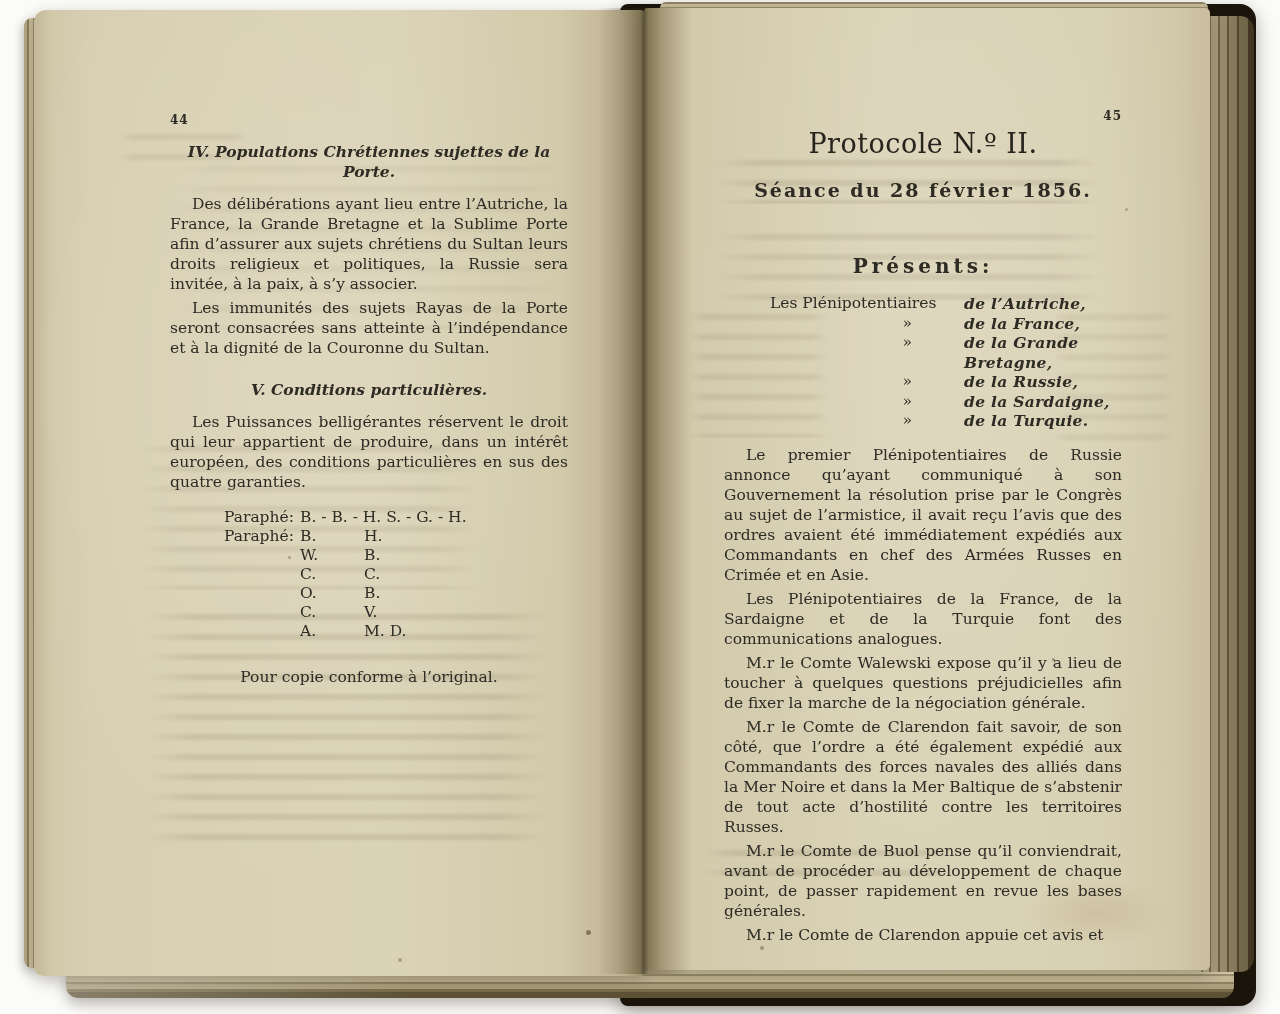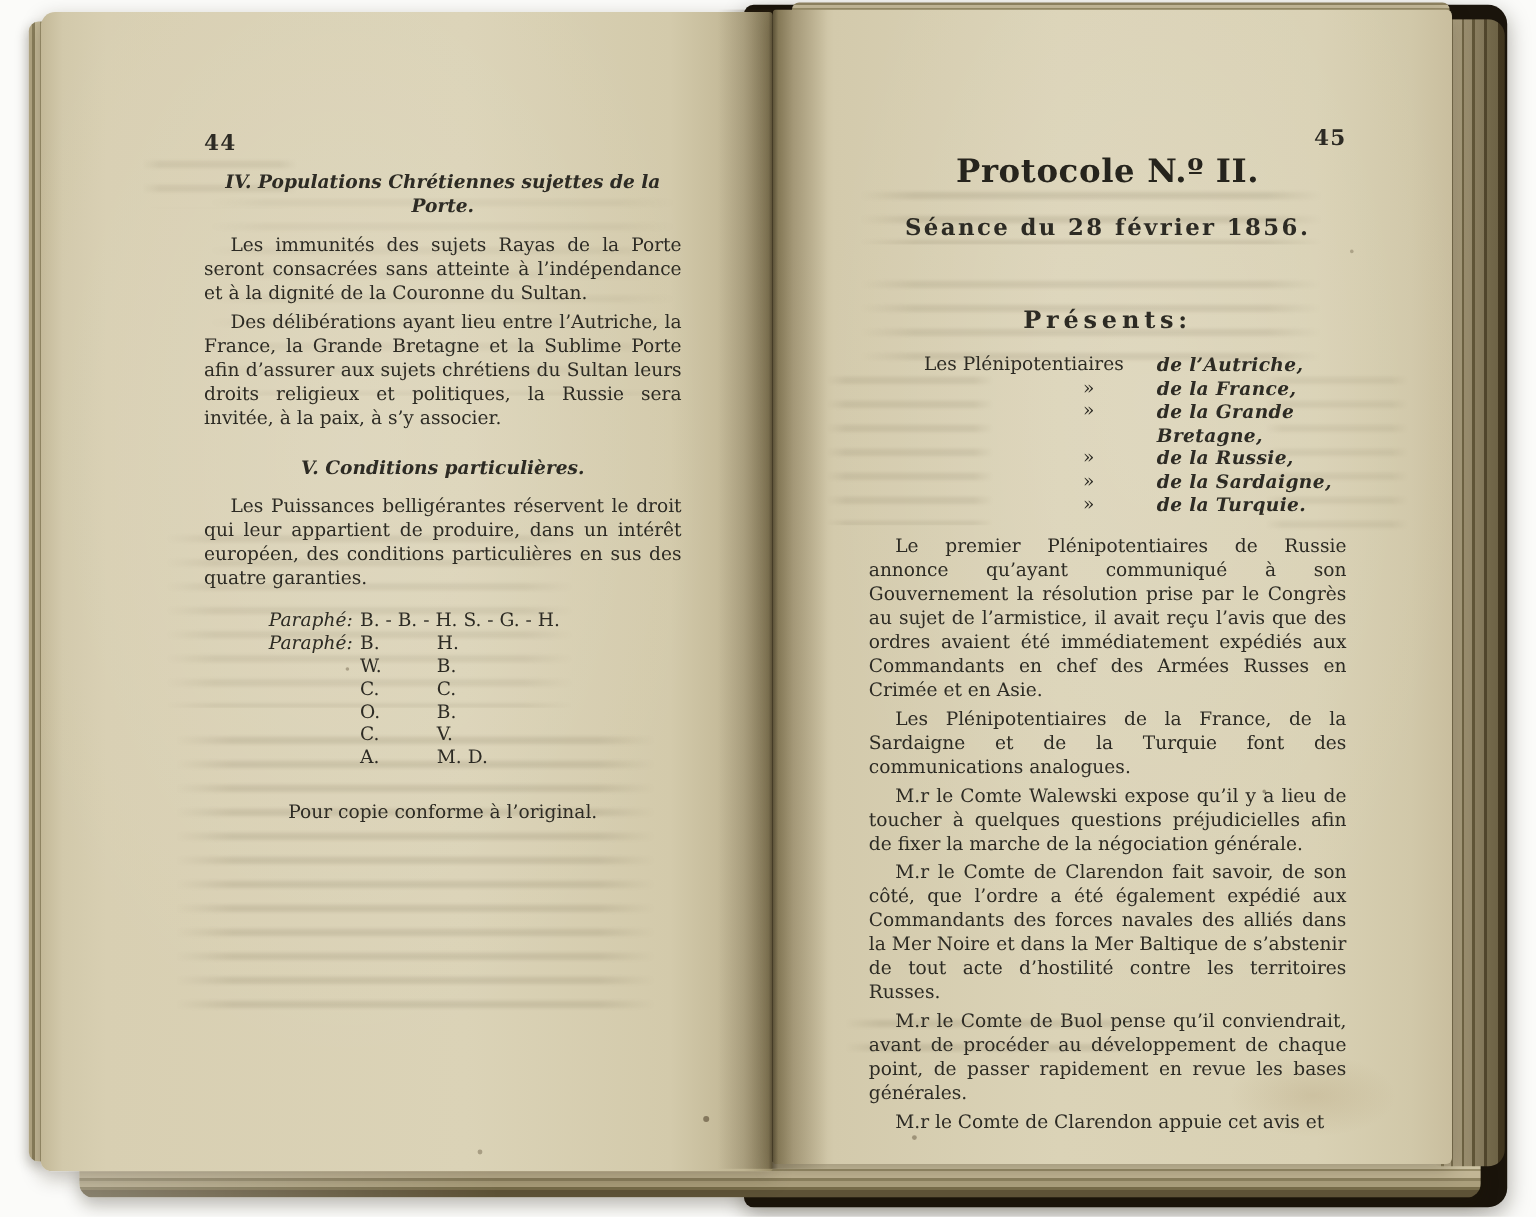--- a/index.html
+++ b/index.html
@@ -72,32 +72,32 @@
             mask-image:linear-gradient(90deg,transparent,#000 12%,#000 88%,transparent);
   }
   .speck{position:absolute;border-radius:50%;background:#4a3c26}
   .stain{position:absolute;border-radius:50%;
     background:radial-gradient(ellipse,rgba(140,110,60,.16),rgba(140,110,60,0) 70%)}
 
   
   .text-col{position:absolute;font-size:15.5px;line-height:20px}
   .col-left{left:136px;top:100px;width:398px}
   .col-right{left:80px;top:98px;width:398px}
-  .pn{font-size:18px;font-weight:700;letter-spacing:1px;height:18px}
+  .pn{font-size:12px;font-weight:700;letter-spacing:1px;height:18px}
   .pn-r{text-align:right}
   .sec-head{font-style:italic;font-weight:700;text-align:center;margin:14px 0 12px}
   .para{text-align:justify;text-indent:22px;margin:4px 0 0}
   .copy-note{text-align:center;margin-top:26px}
 
   .paraphe{margin:16px 0 0 54px;line-height:19px}
   .paraphe .row{display:grid;grid-template-columns:76px 64px auto}
   .paraphe .row-first{display:grid;grid-template-columns:76px auto}
-  .paraphe .lab{font-style:italic}
-
-  .r-title{margin-top:10px;text-align:center;font-size:27px;font-weight:700;letter-spacing:.5px;color:#26241d}
+  .paraphe .lab{}
+
+  .r-title{margin-top:10px;text-align:center;font-size:27px;font-weight:400;letter-spacing:.5px;color:#26241d}
   .r-sub{margin-top:26px;text-align:center;font-size:19px;font-weight:600;letter-spacing:2px}
   .r-pres{margin-top:56px;text-align:center;font-size:20px;font-weight:700;letter-spacing:4px}
   .plen{margin:18px 0 0 46px;line-height:19.5px}
   .plen .row{display:grid;grid-template-columns:168px auto}
   .plen .ditto{text-align:right;padding-right:26px}
   .plen .c2{font-style:italic;font-weight:700;letter-spacing:.3px;padding-left:26px}
   .r-body{margin-top:14px}
 </style>
 </head>
 <body>
@@ -111,22 +111,22 @@
 <div class="page page-left">
   <div class="ghost" style="left:84px;top:118px;width:130px;height:46px;opacity:.35"></div>
   <div class="ghost" style="left:140px;top:150px;width:390px;height:170px;opacity:.20"></div>
   <div class="ghost" style="left:104px;top:430px;width:340px;height:150px;opacity:.34"></div>
   <div class="ghost" style="left:112px;top:598px;width:400px;height:235px;opacity:.50"></div>
 
   <div class="text-col col-left">
     <div class="pn">44</div>
 
     <div class="sec-head">IV. Populations Chrétiennes sujettes de la Porte.</div>
+    <div class="para">Des délibérations ayant lieu entre l’Autriche, la France, la Grande Bretagne et la Sublime Porte afin d’assurer aux sujets chrétiens du Sultan leurs droits religieux et politiques, la Russie sera invitée, à la paix, à s’y associer.</div>
     <div class="para">Les immunités des sujets Rayas de la Porte seront consacrées sans atteinte à l’indépendance et à la dignité de la Couronne du Sultan.</div>
-    <div class="para">Des délibérations ayant lieu entre l’Autriche, la France, la Grande Bretagne et la Sublime Porte afin d’assurer aux sujets chrétiens du Sultan leurs droits religieux et politiques, la Russie sera invitée, à la paix, à s’y associer.</div>
 
     <div class="sec-head" style="margin-top:22px">V. Conditions particulières.</div>
     <div class="para">Les Puissances belligérantes réservent le droit qui leur appartient de produire, dans un intérêt européen, des conditions particulières en sus des quatre garanties.</div>
 
     <div class="paraphe">
       <div class="row-first">
         <span class="lab">Paraphé:</span>
         <span>B. - B. - H. S. - G. - H.</span>
       </div>
       <div class="row">

